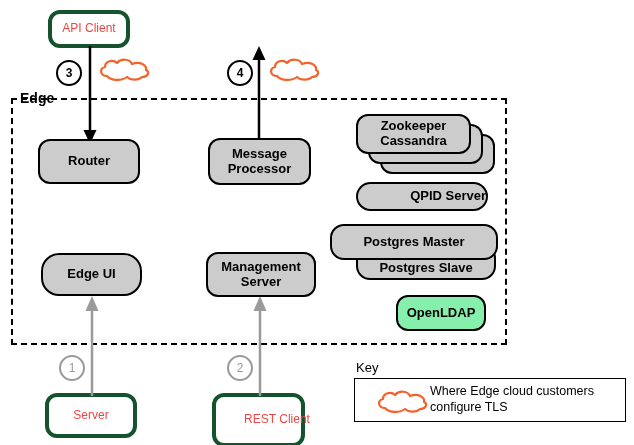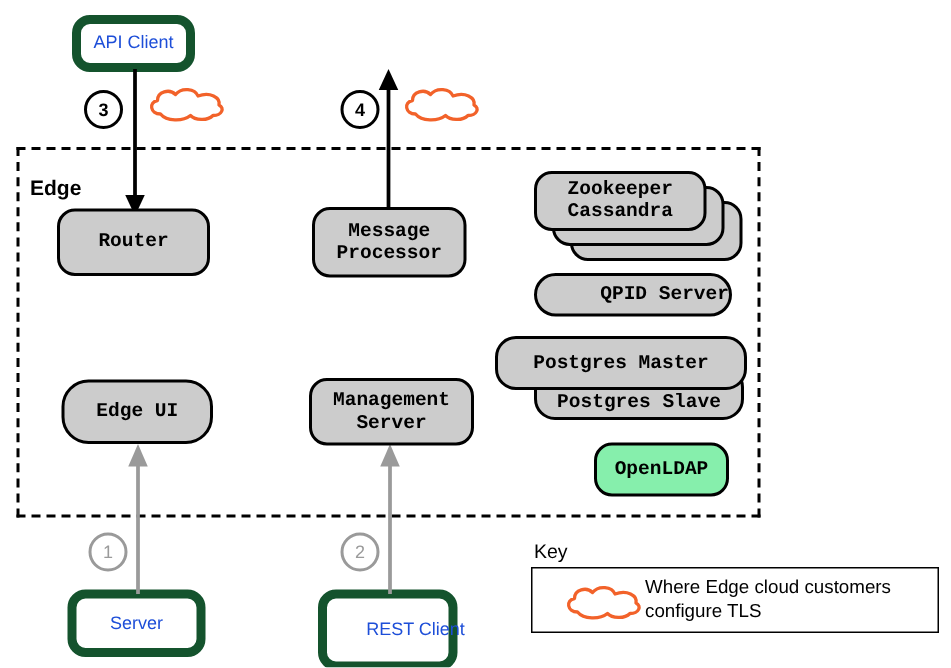--- a/index.html
+++ b/index.html
@@ -27,37 +27,36 @@
     display: flex;
     flex-direction: column;
     align-items: center;
     justify-content: center;
     text-align: center;
     line-height: 1.12;
   }
 
   
   .node.external {
-    border: 6px solid #14532d;
-    background: #ffffff;
-    color: #1d4ed8;
+    border: 4px solid #14532d;
+    background: #ffffff;
+    color: #ef4444;
     border-radius: 12px;
     font-size: 12px;
     font-weight: 400;
   }
 
   
   .node.component {
     border: 2px solid #000000;
     background: #cccccc;
     color: #000000;
     border-radius: 12px;
     font-size: 13px;
     font-weight: bold;
-    font-family: Liberation Mono, monospace;
   }
 
   .node.component.light {
     background: #86efac;
   }
 
   .node .line { display: block; white-space: nowrap; }
 
   
   #edge-box {
@@ -66,21 +65,21 @@
     top: 98px;
     width: 496px;
     height: 247px;
     box-sizing: border-box;
     border: 2px dashed #000000;
     background: transparent;
   }
   #edge-label {
     position: absolute;
     left: 20px;
-    top: 117px;
+    top: 90px;
     font-size: 14px;
     font-weight: bold;
     color: #000000;
   }
 
   
   .step {
     position: absolute;
     width: 26px;
     height: 26px;

